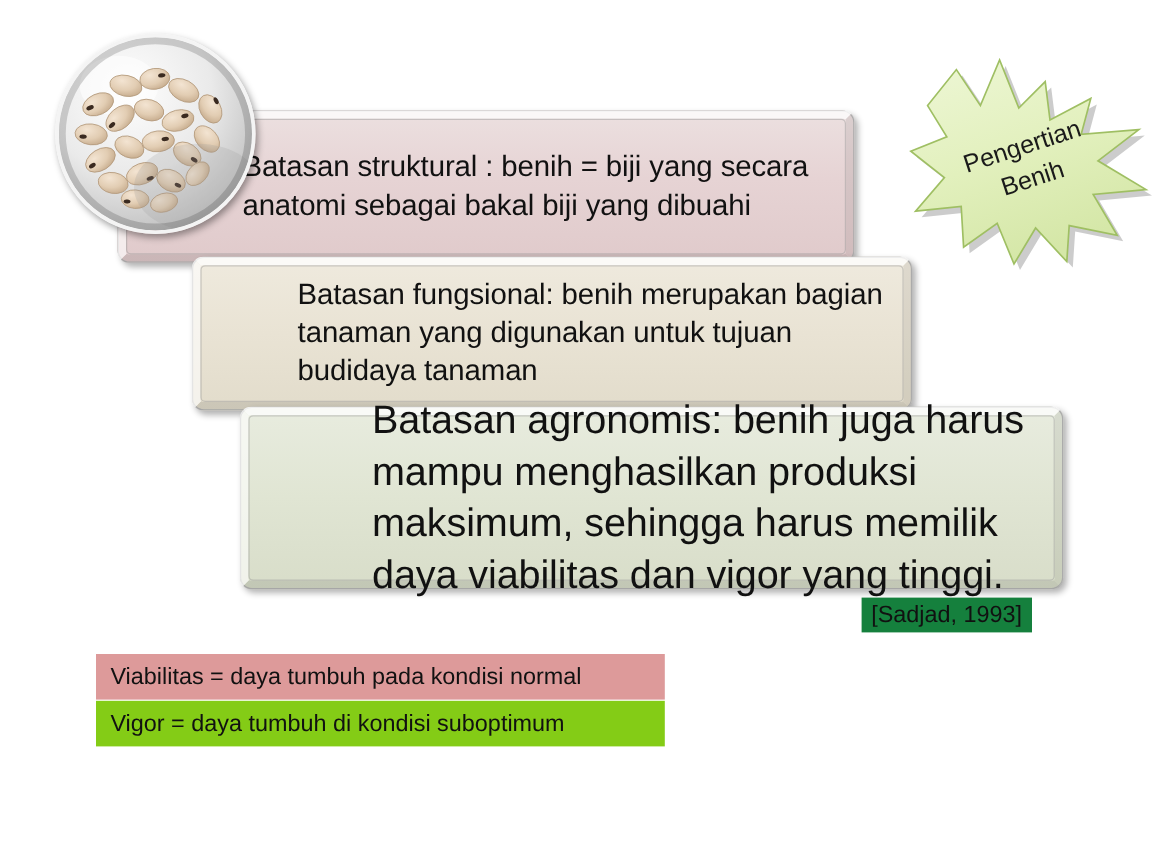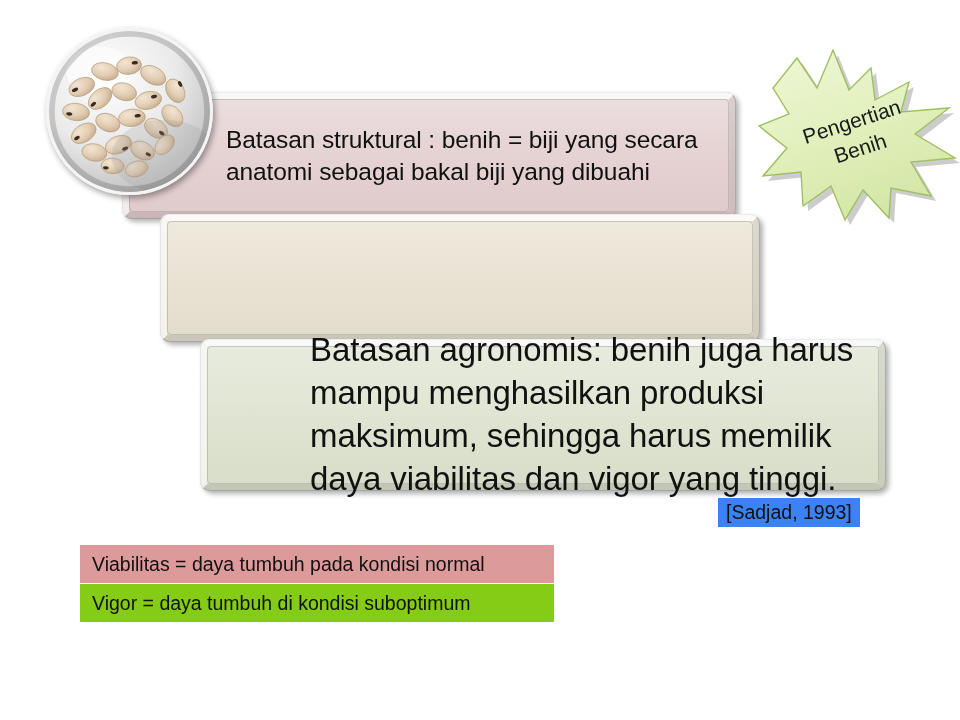--- a/index.html
+++ b/index.html
@@ -47,21 +47,21 @@
   .callout .txt {
     position: relative;
     z-index: 3;
     color: #111111;
     line-height: 1.30;
     letter-spacing: -0.1px;
   }
 
   
   #box-structural {
-    left: 122px; top: 92px; width: 614px; height: 127px;
+    left: 98px; top: 92px; width: 614px; height: 127px;
     background: linear-gradient(180deg,#ece0e0 0%, #e6d3d4 45%, #e0cacb 100%);
   }
   #box-structural .txt { font-size: 24.5px; padding-left: 104px; padding-right: 18px; }
 
   
   #box-functional {
     left: 160px; top: 214px; width: 600px; height: 128px;
     background: linear-gradient(180deg,#efeade 0%, #e9e3d4 50%, #e2dccb 100%);
   }
   #box-functional .txt { font-size: 24.5px; padding-left: 88px; padding-right: 18px; }
@@ -99,21 +99,21 @@
     font-family: "Liberation Sans", sans-serif;
     font-size: 21px;
     fill: #1a1a1a;
   }
 
   
   #citation {
     position: absolute;
     left: 718px; top: 498px;
     height: 29px;
-    background: #3b82f6;
+    background: #15803d;
     color: #111111;
     font-size: 19.5px;
     display: flex; align-items: center;
     padding: 0 8px;
     z-index: 4;
   }
 
   
   .defbar {
     position: absolute;
@@ -136,20 +136,21 @@
     <div class="bevel-outer"></div>
     <div class="bevel-inner"></div>
     <div class="bevel-line"></div>
     <div class="txt">Batasan struktural : benih = biji yang secara anatomi sebagai bakal biji yang dibuahi</div>
   </div>
 
   <div class="callout" id="box-functional">
     <div class="bevel-outer"></div>
     <div class="bevel-inner"></div>
     <div class="bevel-line"></div>
+    <div class="txt">Batasan fungsional: benih merupakan bagian tanaman yang digunakan untuk tujuan budidaya tanaman</div>
   </div>
 
   <div class="callout" id="box-agronomic">
     <div class="bevel-outer"></div>
     <div class="bevel-inner"></div>
     <div class="bevel-line"></div>
     <div class="txt">Batasan agronomis: benih juga harus mampu menghasilkan produksi maksimum, sehingga harus memilik daya viabilitas dan vigor yang tinggi.</div>
   </div>
 
   <div id="seed-photo">

